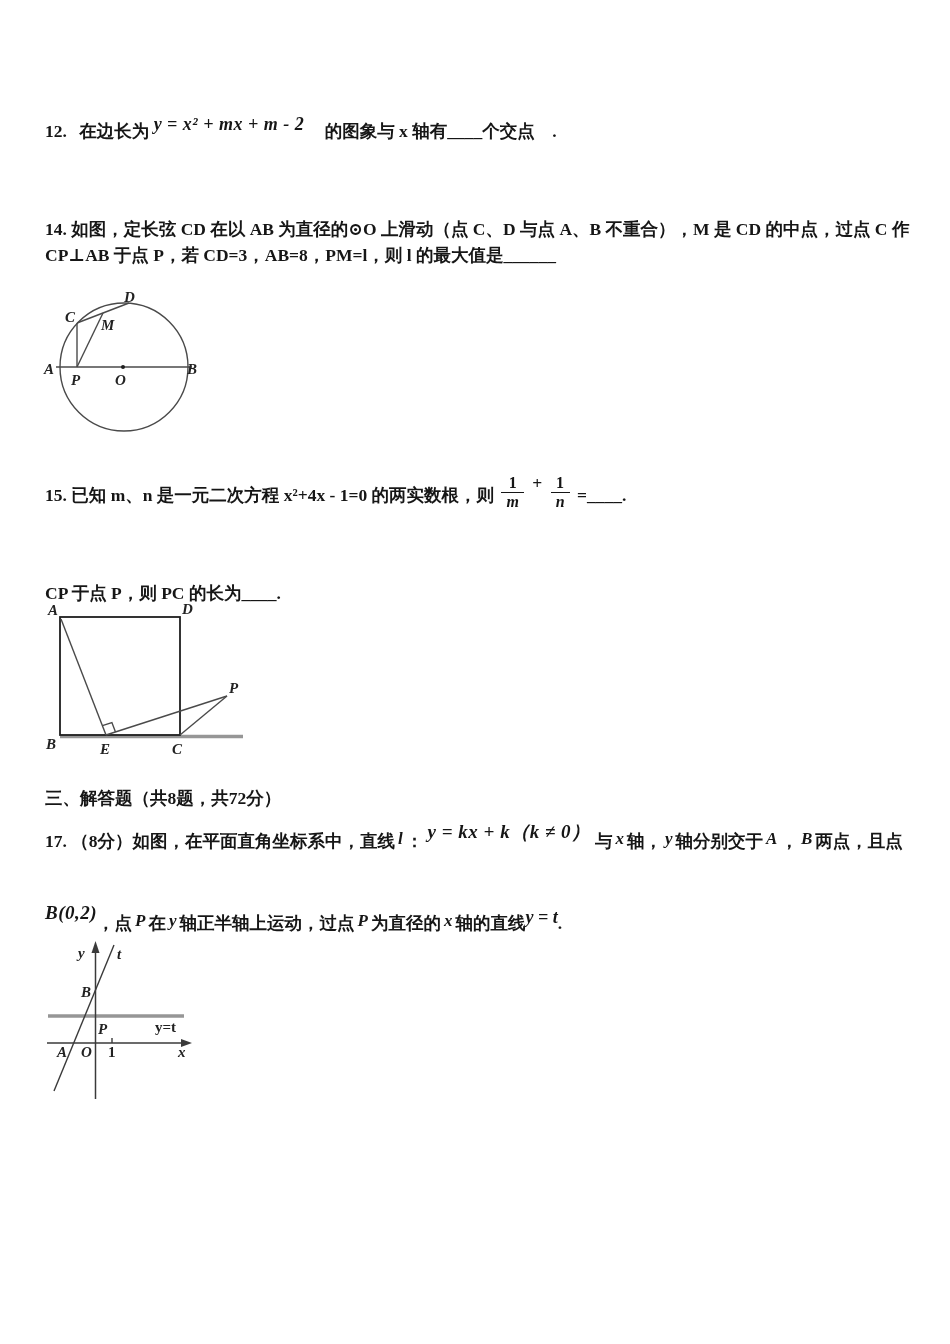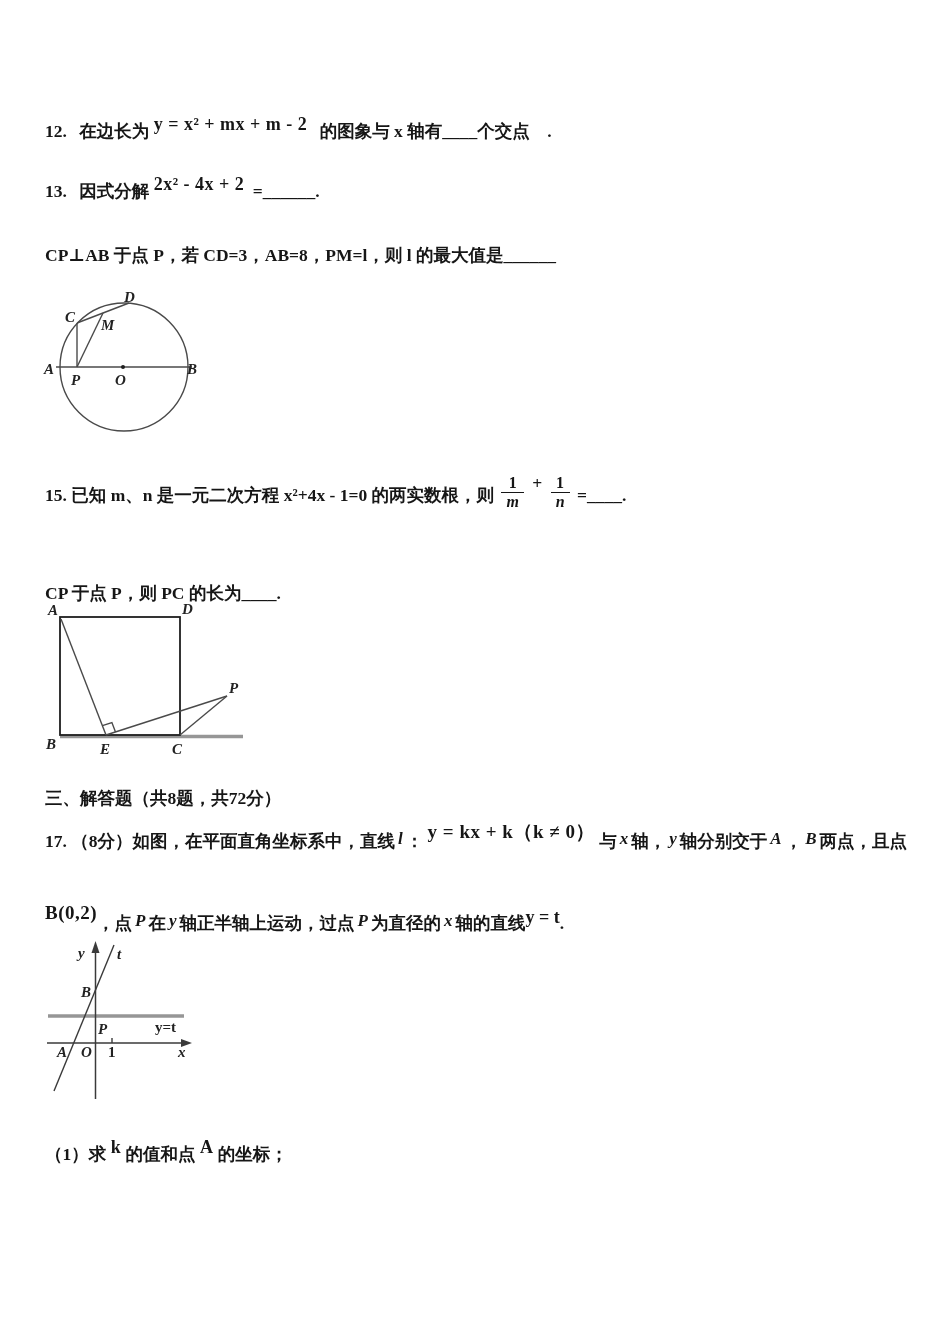--- a/index.html
+++ b/index.html
@@ -2,21 +2,21 @@
 <html><head>
 <meta charset="utf-8">
 <style>
   html,body{margin:0;padding:0;background:#ffffff;}
   .page{
     position:relative;width:950px;height:1344px;background:#ffffff;
     font-family:"Liberation Serif","DejaVu Serif",serif;
     font-weight:bold;color:#161616;font-size:17.5px;overflow:hidden;
   }
   .line{position:absolute;left:45px;white-space:nowrap;line-height:26px;height:26px;}
-  .math{font-weight:bold;font-family:"Liberation Serif",serif;}
+  .math{font-style:italic;font-weight:bold;font-family:"Liberation Serif",serif;}
   .raised{vertical-align:7px;font-size:18px;letter-spacing:0.5px;}
   .raised-big{vertical-align:9px;font-size:19px;letter-spacing:0.5px;}
   .raised-sm{vertical-align:6px;font-size:18px;}
   .ital{font-style:italic;vertical-align:3px;margin:0 3px;font-size:17px;}
   .frac{display:inline-block;vertical-align:-6px;text-align:center;
         font-size:16px;line-height:1.15;margin:0 3px;}
   .fnum{display:block;padding:0 5px;font-weight:bold;}
   .fden{display:block;border-top:1.5px solid #161616;padding:0 5px;font-style:italic;font-weight:bold;}
   .frac-op{vertical-align:12px;margin:0 1px;}
   .fig{position:absolute;}
@@ -29,30 +29,25 @@
 </style>
 </head>
 <body>
 
 <div class="page">
 
   <div class="line" style="top:111px">
     <span>12.</span>
     <span style="margin-left:8px">在边长为</span>
     <span class="math raised">y = x² + mx + m - 2</span>
-    <span style="margin-left:8px">的图象与 x 轴有____个交点　.</span>
+    <span style="margin-left:16px">的图象与 x 轴有____个交点　.</span>
   </div>
 
-  <div class="line" style="top:171px">
-    <span>13.</span>
-    <span style="margin-left:8px">因式分解</span>
-    <span class="math raised">2x² - 4x + 2</span>
-    <span style="margin-left:4px">=______.</span>
-  </div>
 
+  <div class="line" style="top:216px">14. 如图，定长弦 CD 在以 AB 为直径的⊙O 上滑动（点 C、D 与点 A、B 不重合），M 是 CD 的中点，过点 C 作</div>
   <div class="line" style="top:242px">CP⊥AB 于点 P，若 CD=3，AB=8，PM=l，则 l 的最大值是______</div>
 
   <div class="fig" style="left:40px;top:288px">
     <svg width="170" height="150" viewBox="0 0 170 150">
       <circle cx="84" cy="79" r="64" class="stroke"></circle>
       <line x1="16" y1="79" x2="152" y2="79" class="stroke"></line>
       <line x1="37" y1="35" x2="89" y2="15" class="stroke"></line>
       <line x1="37" y1="35" x2="37" y2="79" class="stroke"></line>
       <line x1="37" y1="79" x2="63" y2="25" class="stroke"></line>
       <circle cx="83" cy="79" r="2" fill="#1e1e1e"></circle>
@@ -125,21 +120,14 @@
       <text x="41" y="62" class="flbl">B</text>
       <text x="58" y="99" class="flbl">P</text>
       <text x="115" y="97" class="flbl flbl-up">y=t</text>
       <text x="17" y="122" class="flbl">A</text>
       <text x="41" y="122" class="flbl">O</text>
       <text x="68" y="122" class="flbl flbl-up">1</text>
       <text x="138" y="122" class="flbl">x</text>
     </svg>
   </div>
 
-  <div class="line" style="top:1134px">
-    <span>（1）求</span>
-    <span class="math raised">k</span>
-    <span>的值和点</span>
-    <span class="math raised">A</span>
-    <span>的坐标；</span>
-  </div>
 
 </div>
 
 </body></html>

